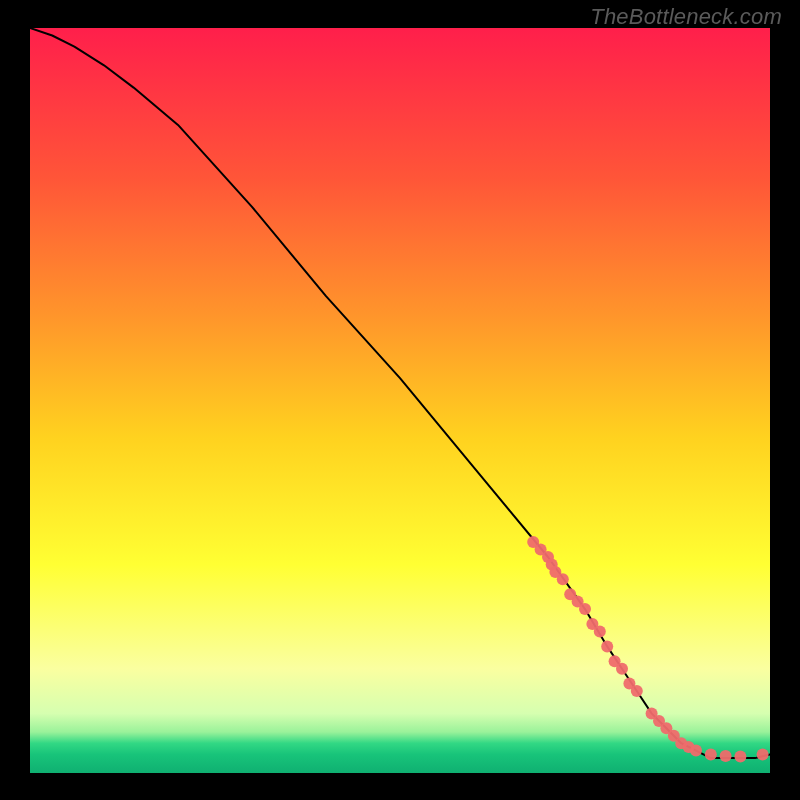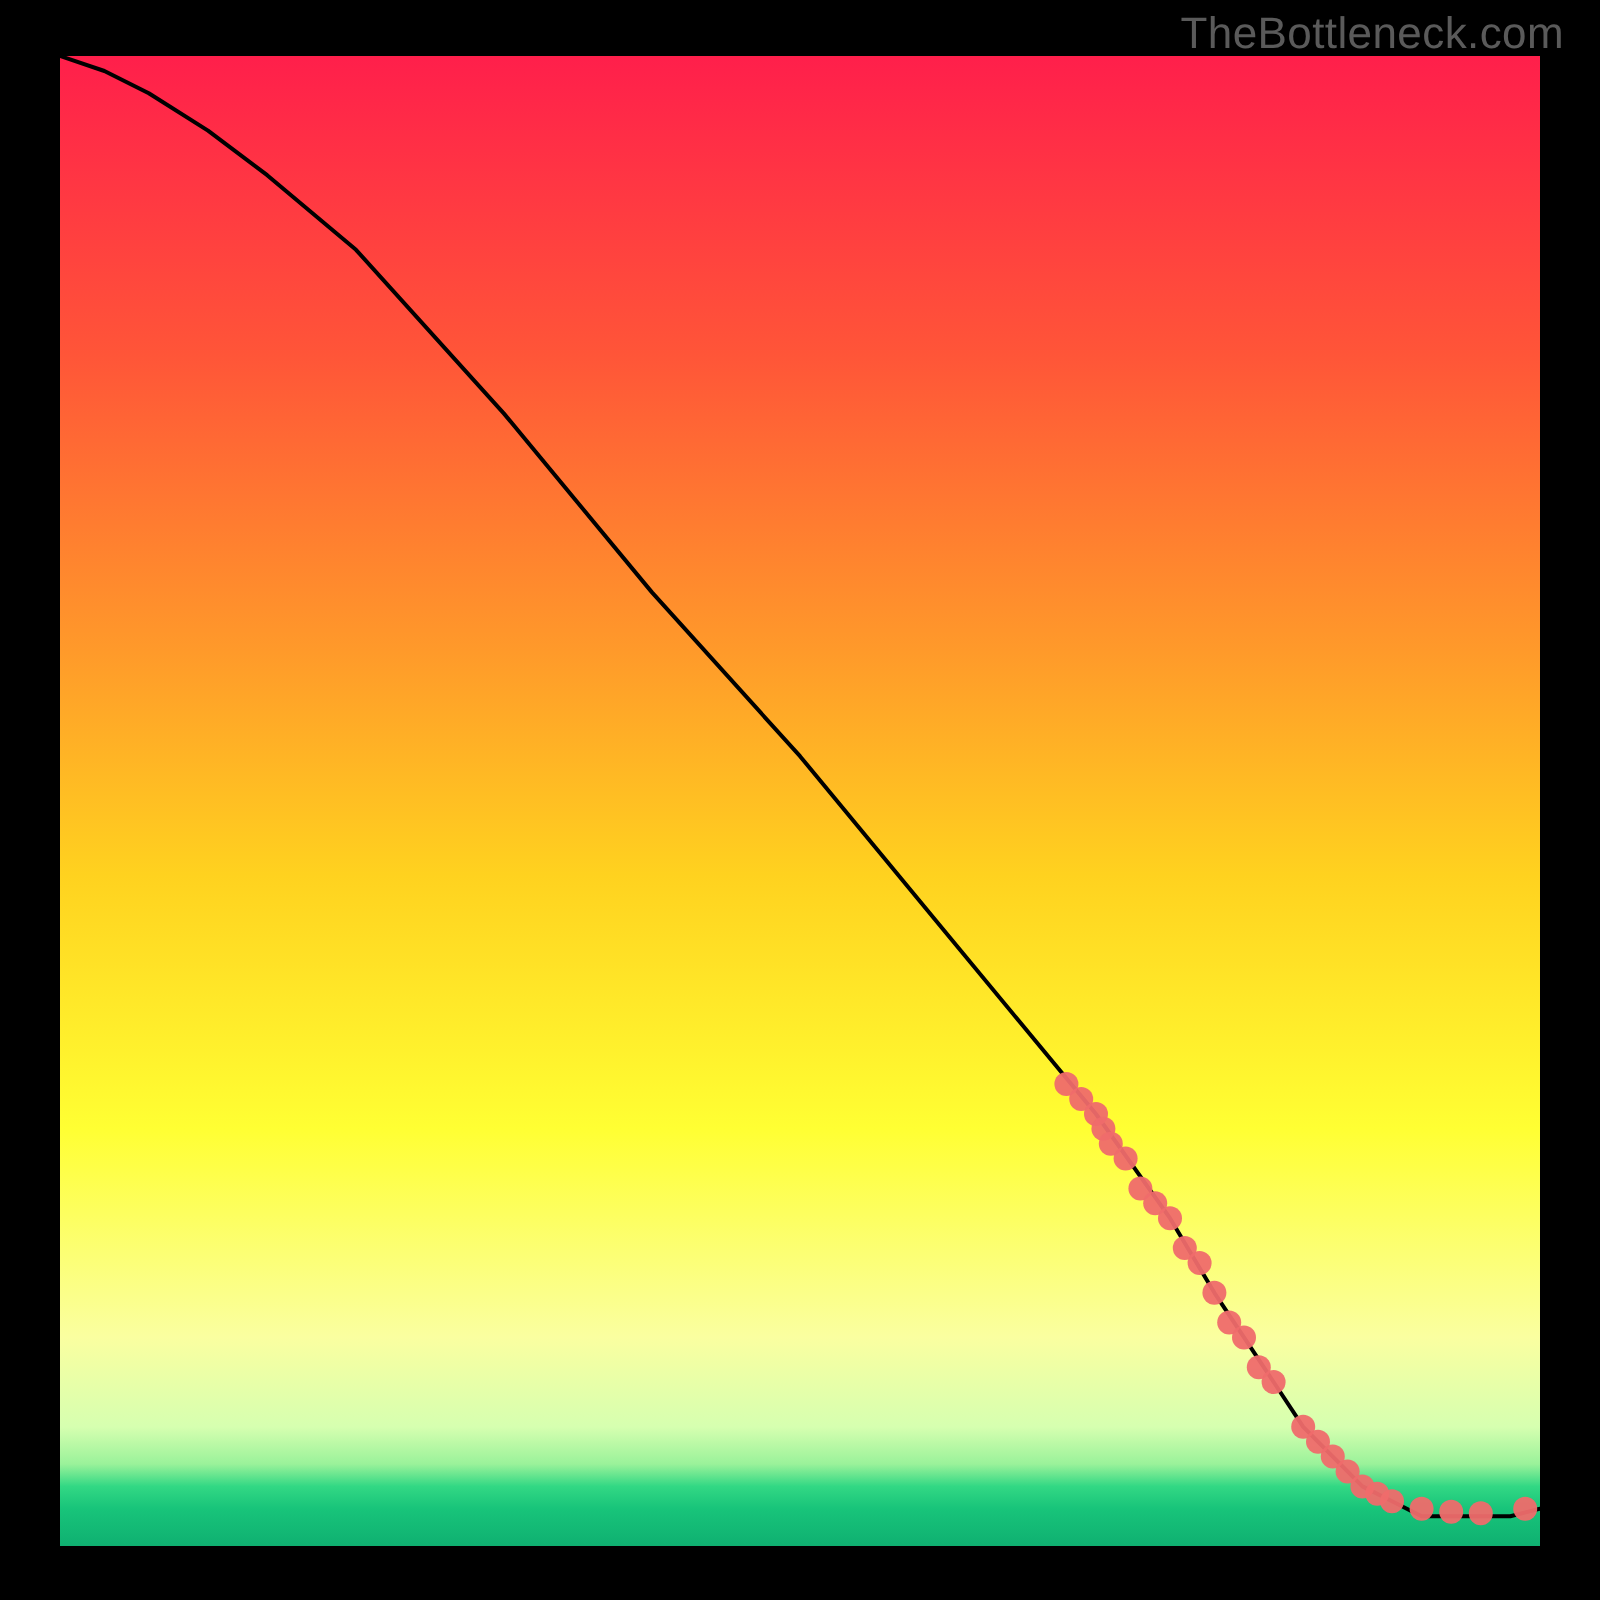--- a/index.html
+++ b/index.html
@@ -17,20 +17,21 @@
     height: 800px;
   }
   .watermark {
     position: absolute;
     top: 4px;
     right: 18px;
     color: #5a5a5a;
     font-size: 22px;
     letter-spacing: 0.2px;
     user-select: none;
+    font-style: italic;
   }
   svg {
     position: absolute;
     left: 0;
     top: 0;
   }
 </style>
 </head>
 <body>
 

